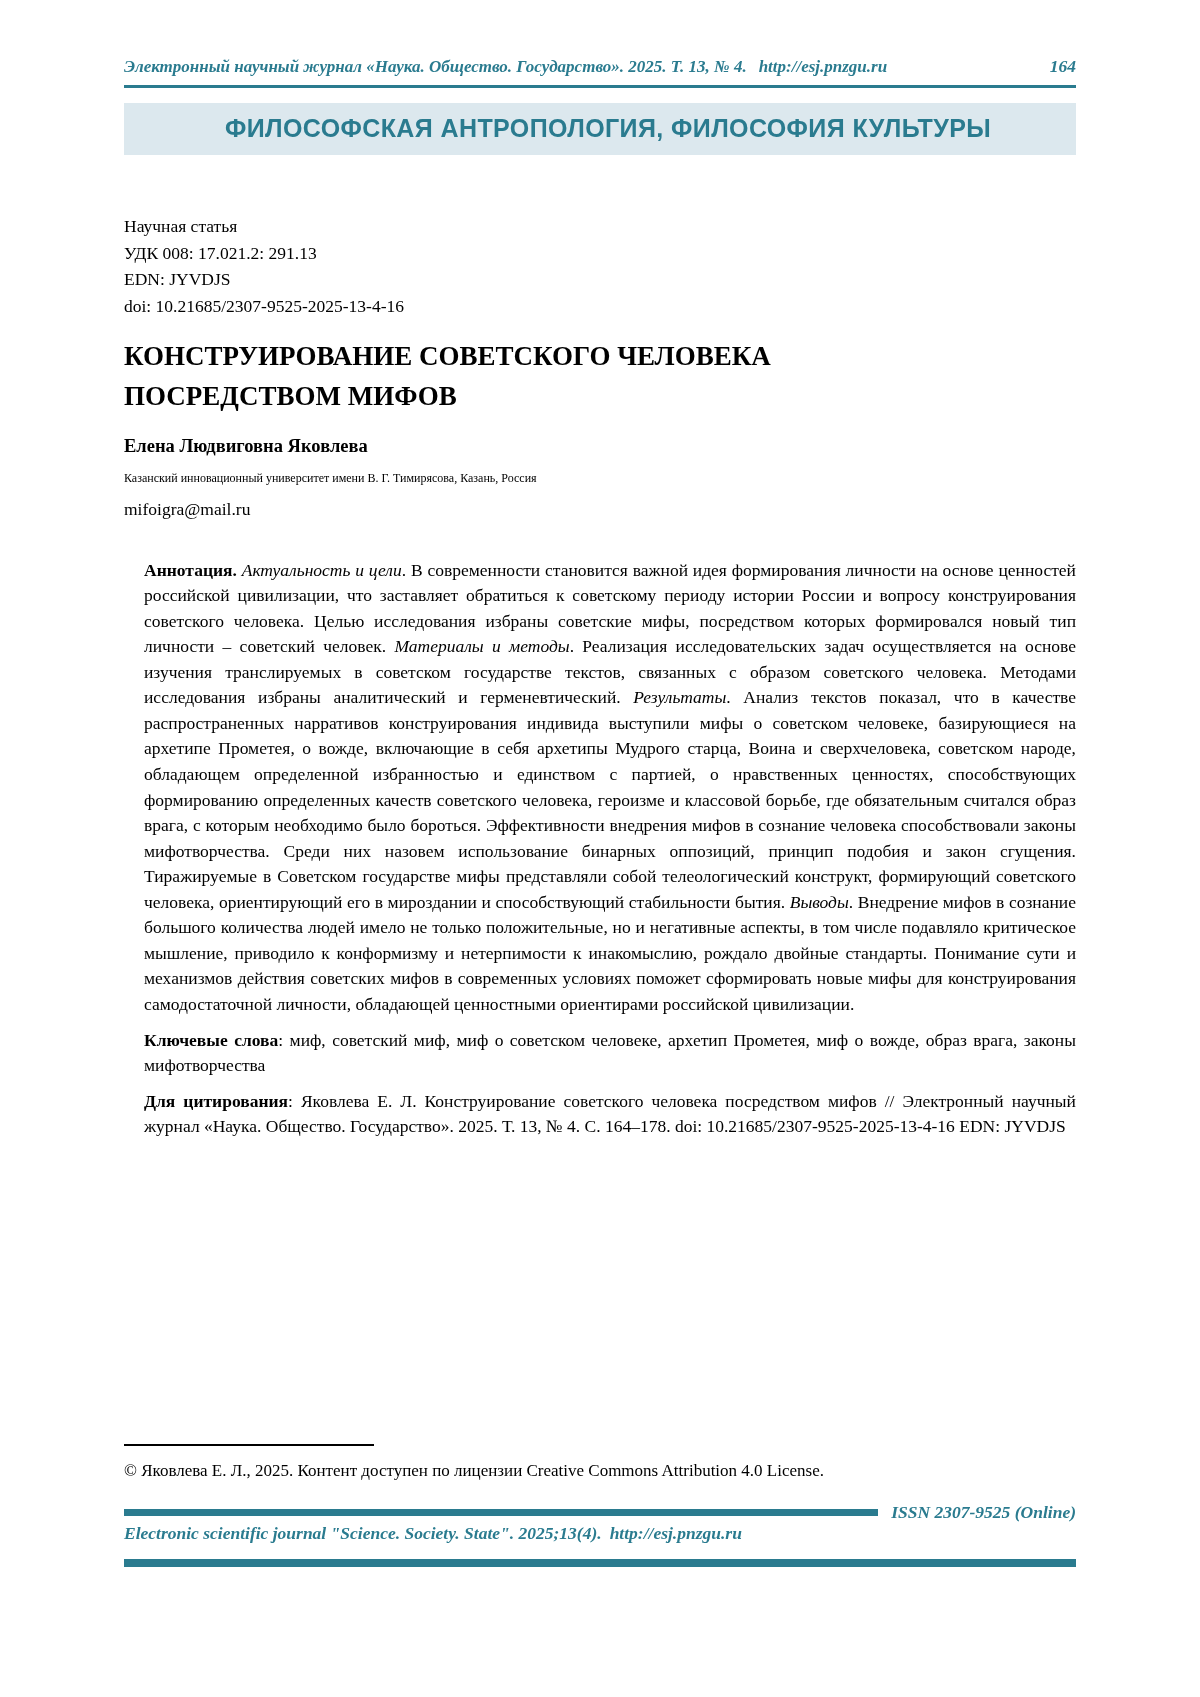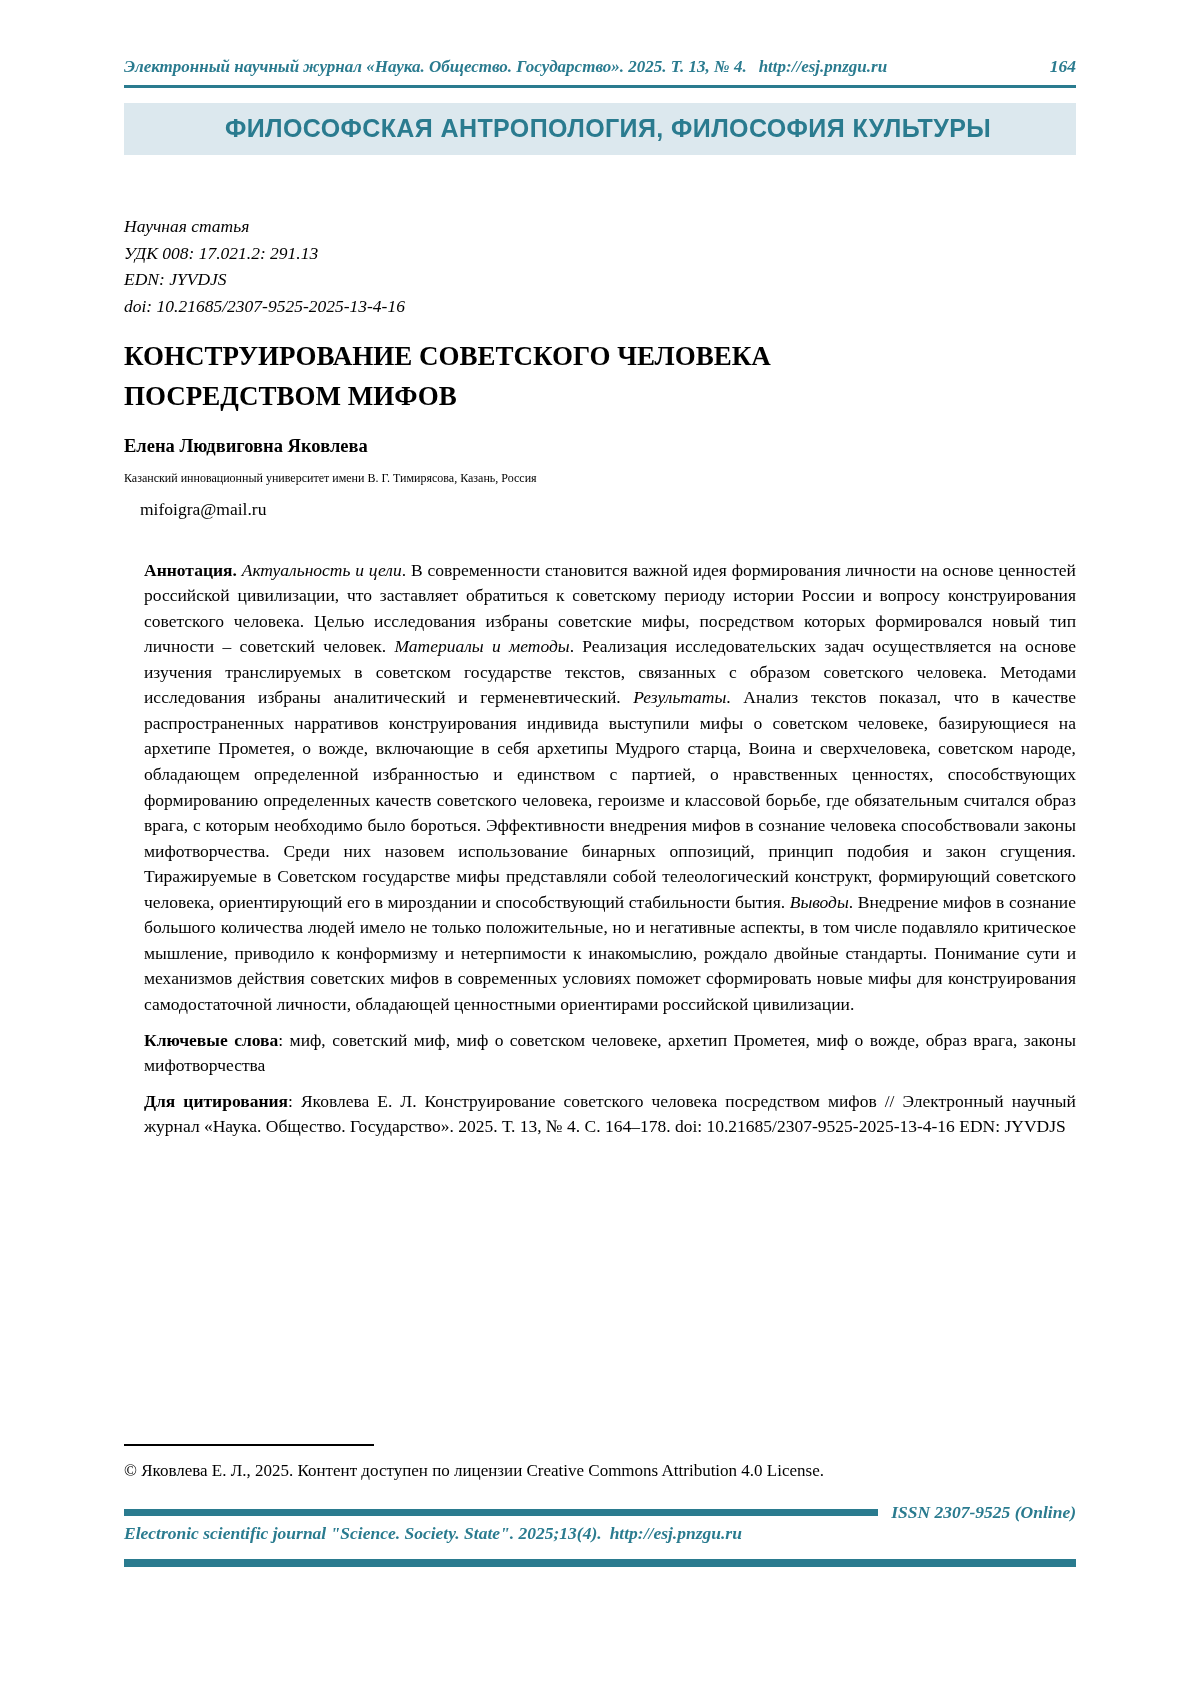--- a/index.html
+++ b/index.html
@@ -11,21 +11,21 @@
   body { font-family: "Liberation Serif", serif; color: #000; }
   .page {
     width: 1152px;
     min-height: 1697px;
     margin: 0 auto;
     padding: 56px 100px 130px 100px;
     display: flex;
     flex-direction: column;
     background: #fff;
   }
-  a { color: inherit; text-decoration: none; cursor: pointer; margin-left: 16px; }
+  a { color: inherit; text-decoration: none; cursor: pointer; }
 
   
   .page-header {
     display: flex;
     justify-content: space-between;
     align-items: baseline;
     color: var(--accent);
     font-weight: bold;
     font-style: italic;
     font-size: 17px;
@@ -45,21 +45,21 @@
     color: var(--accent);
     font-family: "Liberation Sans", sans-serif;
     font-weight: bold;
     font-size: 25px;
     letter-spacing: 0.4px;
     text-align: center;
     padding: 11px 8px 12px 24px;
   }
 
   
-  .meta { margin-top: 58px; font-size: 17.5px; line-height: 1.52; font-style: italic; }
+  .meta { margin-top: 58px; font-size: 17.5px; line-height: 1.52; }
 
   
   .title {
     margin-top: 18px;
     text-align: left;
     font-size: 27px;
     font-weight: bold;
     line-height: 1.45;
   }
   .title-line { display: block; }

